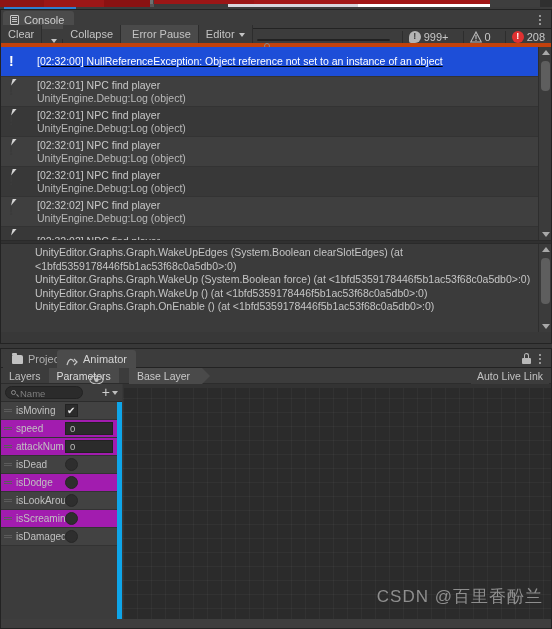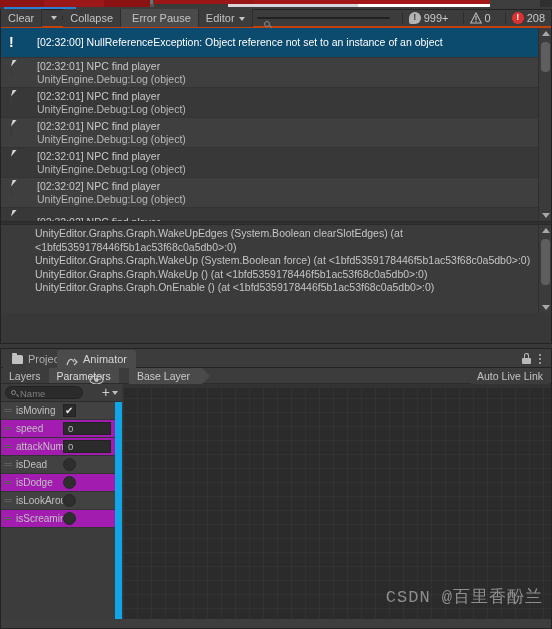--- a/index.html
+++ b/index.html
@@ -24,22 +24,22 @@
          background: #4b4b4b; color: #cfcfcf; font-size: 11px; line-height: 18px;
          border-radius: 3px 3px 0 0; display: flex; align-items: center; gap: 5px; }
   .tab-ico { width: 9px; height: 10px; position: relative; flex: none; }
   .tab-ico::before { content:""; position:absolute; inset:0; border:1px solid #c8c8c8; border-radius:1px; }
   .tab-ico::after { content:""; position:absolute; left:2px; top:2px; width:5px; height:1px;
                     background:#c8c8c8; box-shadow: 0 2px 0 #c8c8c8, 0 4px 0 #c8c8c8; }
   .kebab { position: absolute; right: 5px; top: 3px; width: 12px; height: 13px; cursor: pointer; }
   .kebab span { position: absolute; left: 5px; width: 2px; height: 2px; background: #b4b4b4; border-radius: 50%; }
   .kebab span:nth-child(1){top:2px;} .kebab span:nth-child(2){top:6px;} .kebab span:nth-child(3){top:10px;}
 
-  .ctoolbar { position: relative; height: 18px; background: #3c3c3c; border-bottom: 2px solid #c2410c;
-              display: flex; align-items: center; }
+  .ctoolbar { position: relative; height: 18px; background: #3c3c3c; border-bottom: 4px solid #c2410c;
+              display: flex; align-items: flex-end; }
   .tb-btn { color: #c4c4c4; font-size: 11px; line-height: 18px; padding: 0 7px; border-right: 1px solid #2d2d2d;
             background: #3c3c3c; white-space: nowrap; cursor: pointer; }
   .tb-btn.arrow-only { padding: 0 5px; display:flex; align-items:center; }
   .tb-btn.pressed { background: #4a4a4a; padding-left: 11px; }
   .tb-btn .caret { display: inline-block; width: 0; height: 0; margin-left: 4px; vertical-align: middle;
                    border-left: 3.5px solid transparent; border-right: 3.5px solid transparent; border-top: 4px solid #c4c4c4; }
   .tb-search { flex: 1; margin: 2px 4px; background: #2a2a2a; border: 1px solid #212121; border-radius: 8px;
                position: relative; }
   .tb-search .mag { position: absolute; left: 6px; top: 3px; width: 6px; height: 6px; border: 1.2px solid #8a8a8a;
                     border-radius: 50%; }
@@ -57,21 +57,21 @@
   .cico.err { background: #e03131; }
   .cico.err::after { content:"!"; position:absolute; left:0; right:0; top:-1px; text-align:center;
                      font-size: 9px; font-weight: bold; color: #fff; line-height: 13px; }
 
   
   .loglist { position: relative; height: 193px; background: #383838; overflow: hidden; }
   .logrow { position: relative; height: 30px; display: flex; align-items: center; padding-left: 8px;
             border-bottom: 1px solid #333; }
   .logrow.even { background: #383838; }
   .logrow.odd  { background: #3f3f3f; }
-  .logrow.sel  { background: #0c4a6e; }
+  .logrow.sel  { background: #1d4ed8; text-decoration: underline; }
   .licon { width: 20px; height: 20px; flex: none; margin-right: 8px; position: relative; }
   .bubble { width: 19px; height: 17px; background: #d6d6d6; border-radius: 50% 50% 50% 50%/55% 55% 45% 45%;
             position: relative; }
   .bubble::before { content:""; position:absolute; left: 2px; bottom: -4px; width: 6px; height: 7px;
                     background: #d6d6d6; clip-path: polygon(0 100%, 100% 0, 30% 0); }
   .bubble::after { content:"!"; position:absolute; inset:0; text-align:center; line-height:17px;
                    font-size: 13px; font-weight: bold; color: #3b3b3b; }
   .erricon { width: 19px; height: 19px; border-radius: 50%; background: #ec4040; position: relative; }
   .erricon::after { content:"!"; position:absolute; inset:0; text-align:center; line-height:19px;
                     font-size: 14px; font-weight: bold; color: #fff; }
@@ -128,42 +128,42 @@
   .ps-field { margin-left: 4px; width: 78px; height: 13px; background: #2b2b2b; border: 1px solid #222;
               border-radius: 7px; position: relative; }
   .ps-field .mag { position:absolute; left:5px; top:3px; width:5px; height:5px; border:1.2px solid #8a8a8a; border-radius:50%; }
   .ps-field .mag::after { content:""; position:absolute; left:3.5px; top:3.5px; width:3px; height:1.2px; background:#8a8a8a; transform:rotate(45deg); }
   .ps-field .ph { position:absolute; left:14px; top:0; font-size:9.5px; line-height:13px; color:#7e7e7e; }
   .plus { position: absolute; right: 4px; top: 2px; display: flex; align-items: center; gap: 2px; cursor: pointer; }
   .plus .p { color: #cfcfcf; font-size: 14px; line-height: 13px; }
   .plus .caret { width:0;height:0;border-left:3.5px solid transparent;border-right:3.5px solid transparent;border-top:4px solid #bdbdbd; }
 
   .paramlist { position: absolute; left: 0; top: 18px; width: 121px; bottom: 0; background: #3c3c3c;
-               border-right: 7px solid #0ea5e9; overflow: hidden; }
+               border-right: 5px solid #0ea5e9; overflow: hidden; }
   .prow { position: relative; height: 18px; display: flex; align-items: center; border-bottom: 1px solid #333; }
   .prow.a { background: #424242; } .prow.b { background: #a21caf; }
   .grip { width: 10px; margin-left: 3px; flex: none; }
   .grip i { display:block; width: 8px; height: 1px; background: #5c5c5c; margin: 1.5px 0; }
   .pname { color: #c0c0c0; font-size: 10px; flex: 1; white-space: nowrap; overflow: hidden; margin-left: 2px; }
   .pval { width: 48px; margin-right: 4px; flex: none; display: flex; justify-content: flex-start; }
   .fieldbox { width: 48px; height: 13px; background: #2b2b2b; border: 1px solid #222; color: #bdbdbd;
               font-size: 9.5px; line-height: 12px; padding-left: 4px; }
   .chk { width: 13px; height: 13px; background: #2b2b2b; border: 1px solid #222; position: relative; }
   .chk::after { content:"\2714"; position:absolute; left:1px; top:-1px; font-size:10px; color:#e8e8e8; line-height:14px; }
   .trig { width: 13px; height: 13px; border-radius: 50%; background: #2e2e2e; border: 1px solid #272727; }
 
   .graph { position: absolute; left: 122px; top: 0; right: 0; bottom: 0;
            background-color: #2b2b2b;
            background-image:
              linear-gradient(to right, rgba(255,255,255,0.035) 1px, transparent 1px),
              linear-gradient(to bottom, rgba(255,255,255,0.035) 1px, transparent 1px);
            background-size: 14px 14px; }
   .graph-top { position:absolute; left:0; right:0; top:0; height:4px; background:#333; }
   .watermark { position: absolute; right: 8px; bottom: 20px; color: #8e8e8e; font-size: 17px;
-               font-family: Liberation Mono, monospace; letter-spacing: 1px; }
+               font-family: Liberation Sans, sans-serif; letter-spacing: 1px; }
   .abottom { position: absolute; left: 0; right: 0; bottom: 0; height: 9px; background: #3e3e3e; }
 </style>
 </head>
 <body>
 
 <div class="app">
 
   <div class="top-strip">
     <i style="left:0;width:44px;background:#8e1414;"></i>
     <i style="left:44px;width:60px;background:#9c1717;"></i>
@@ -178,20 +178,31 @@
     <i style="left:254px;width:104px;height:4px;background:#a21818;"></i>
     <i style="left:358px;width:132px;height:4px;background:#a21818;"></i>
     <i style="left:358px;top:4px;width:132px;height:3px;background:#ffffff;"></i>
     <i style="left:490px;width:62px;height:7px;background:#3e3e3e;"></i>
     <i style="left:540px;width:12px;height:7px;background:#2f2f2f;"></i>
     <div class="strip-blue"></div>
   </div>
 
   <div class="console">
 
+    <div class="tabbar">
+      <div class="tab">
+        <span class="tab-ico"></span>
+        <span>Console</span>
+      </div>
+      <div class="kebab">
+        <span></span>
+          <span></span>
+          <span></span>
+      </div>
+    </div>
 
     <div class="ctoolbar">
       <div class="tb-btn">Clear</div>
       <div class="tb-btn arrow-only">
         <span class="caret"></span>
       </div>
       <div class="tb-btn">Collapse</div>
       <div class="tb-btn pressed">Error Pause</div>
       <div class="tb-btn">
         <span>Editor</span><span class="caret"></span>
@@ -428,20 +439,30 @@
           <span class="grip">
               <i></i>
               <i></i>
             </span>
           <span class="pname">isScreaming</span>
           <span class="pval">
               <span class="trig"></span>
             </span>
         </div>
 
+        <div class="prow a">
+          <span class="grip">
+              <i></i>
+              <i></i>
+            </span>
+          <span class="pname">isDamaged</span>
+          <span class="pval">
+              <span class="trig"></span>
+            </span>
+        </div>
       </div>
 
       <div class="graph">
         <div class="graph-top"></div>
         <div class="watermark">CSDN @百里香酚兰</div>
       </div>
 
       <div class="abottom"></div>
     </div>
   </div>

